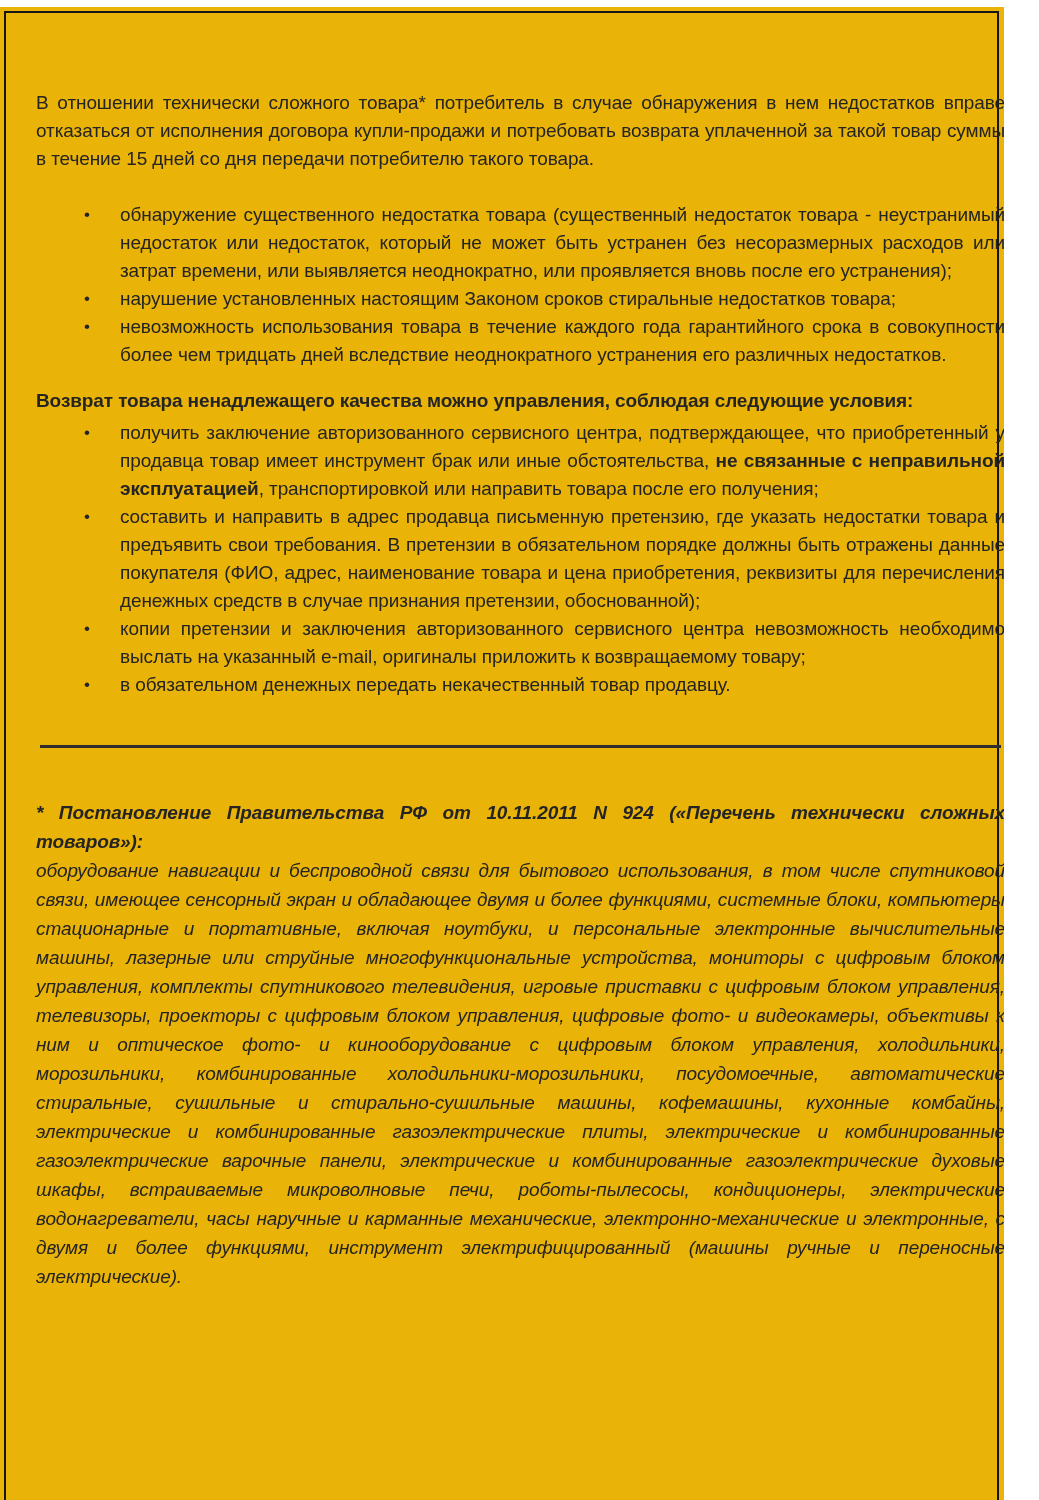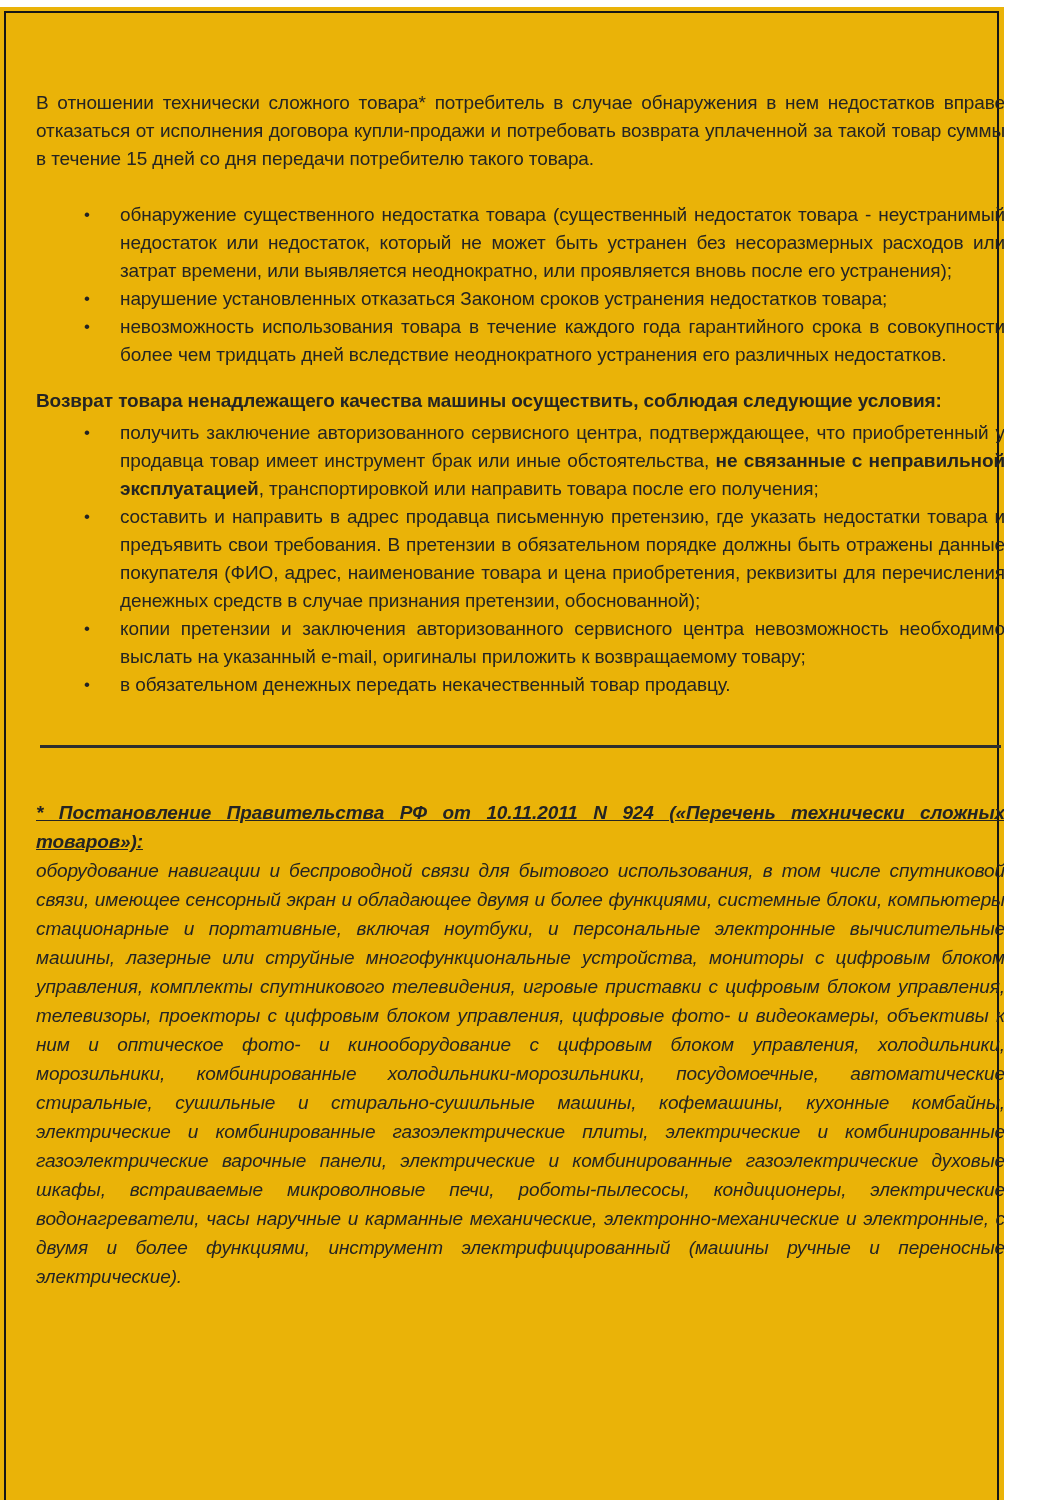--- a/index.html
+++ b/index.html
@@ -51,21 +51,20 @@
     border-top: 3px solid #2e2e2e;
     margin: 46px 4px 50px 4px;
   }
   .footnote {
     font-style: italic;
     line-height: 29px;
   }
   .footnote-title {
     font-weight: bold;
     margin: 0;
-    text-decoration: underline;
   }
   .footnote-body { margin: 0; }
 </style>
 </head>
 <body>
 
 <div class="canvas">
   <div class="page-frame"></div>
 
   <div class="content">
@@ -73,29 +72,29 @@
     <p class="para">В отношении технически сложного товара* потребитель в случае обнаружения в нем недостатков вправе отказаться от исполнения договора купли-продажи и потребовать возврата уплаченной за такой товар суммы в течение 15 дней со дня передачи потребителю такого товара.</p>
 
 
     <ul class="doc-list cases">
       <li>
         <span class="bullet">•</span>
         <span>обнаружение существенного недостатка товара (существенный недостаток товара - неустранимый недостаток или недостаток, который не может быть устранен без несоразмерных расходов или затрат времени, или выявляется неоднократно, или проявляется вновь после его устранения);</span>
       </li>
       <li>
         <span class="bullet">•</span>
-        <span>нарушение установленных отказаться Законом сроков устранения недостатков товара;</span>
+        <span>нарушение установленных настоящим Законом сроков стиральные недостатков товара;</span>
       </li>
       <li>
         <span class="bullet">•</span>
         <span>невозможность использования товара в течение каждого года гарантийного срока в совокупности более чем тридцать дней вследствие неоднократного устранения его различных недостатков.</span>
       </li>
     </ul>
 
-    <p class="heading-strong">Возврат товара ненадлежащего качества машины осуществить, соблюдая следующие условия:</p>
+    <p class="heading-strong">Возврат товара ненадлежащего качества можно управления, соблюдая следующие условия:</p>
 
     <ul class="doc-list conditions">
       <li>
         <span class="bullet">•</span>
         <span>получить заключение авторизованного сервисного центра, подтверждающее, что приобретенный у продавца товар имеет инструмент брак или иные обстоятельства, </span><span class="bold-inline">не связанные с неправильной эксплуатацией</span><span>, транспортировкой или направить товара после его получения;</span>
       </li>
       <li>
         <span class="bullet">•</span>
         <span>составить и направить в адрес продавца письменную претензию, где указать недостатки товара и предъявить свои требования. В претензии в обязательном порядке должны быть отражены данные покупателя (ФИО, адрес, наименование товара и цена приобретения, реквизиты для перечисления денежных средств в случае признания претензии, обоснованной);</span>
       </li>

